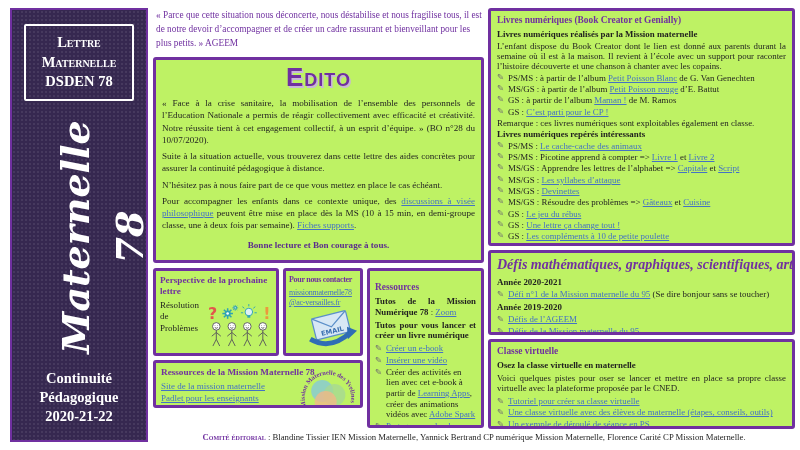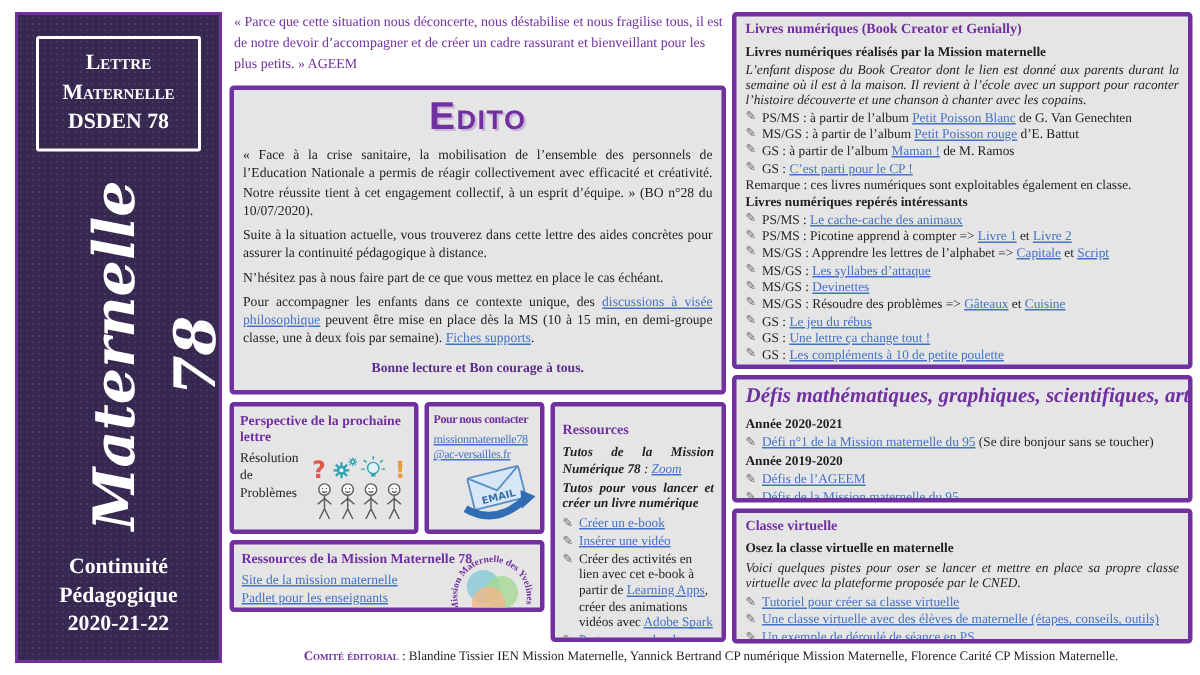--- a/index.html
+++ b/index.html
@@ -14,27 +14,27 @@
   .sb-title{margin:14px 12px 0;border:2px solid #fff;border-radius:2px;padding:7px 2px;
             color:#fff;text-align:center;font-weight:bold;font-size:14.5px;line-height:1.35;
             font-variant:small-caps;white-space:pre-line;}
   .sb-script{position:absolute;left:-66px;top:200px;width:260px;height:54px;line-height:54px;
              text-align:center;color:#fff;font-family:"DejaVu Serif",serif;font-style:italic;
              font-weight:bold;font-size:38px;transform:rotate(-90deg);}
   .sb-footer{position:absolute;bottom:14px;left:0;width:100%;text-align:center;color:#fff;
              font-weight:bold;font-size:14.5px;line-height:1.3;white-space:pre-line;}
 
   
-  .box{position:absolute;box-sizing:border-box;background:#e5e5e5;border:3px solid #7030A0;
+  .box{position:absolute;box-sizing:border-box;background:#bef264;border:3px solid #7030A0;
        border-radius:3px;padding:3px 6px;overflow:hidden;}
   .box-title{color:#7030A0;font-weight:bold;font-size:9.4px;line-height:1.2;margin:1px 0 3px;}
   .lnk{color:#4472C4;text-decoration:underline;cursor:pointer;}
   .bh{font-weight:bold;}
   .txt{font-size:8.9px;line-height:1.18;margin:2px 0;}
-  .just{text-align:justify;font-style:italic;}
+  .just{text-align:justify;}
   .li{position:relative;padding-left:11px;font-size:8.9px;line-height:1.18;margin:1px 0;}
   .li .bullet{position:absolute;left:0;top:0;color:#707070;font-size:8.5px;}
 
   
   .quote{position:absolute;left:156px;top:9px;width:328px;color:#7030A0;font-size:9.3px;
          line-height:1.5;text-align:left;}
   .edito{left:153px;top:57px;width:331px;height:206px;padding:0 6px;}
   .edito-title{margin:2px 0 1px;text-align:center;color:#7030A0;font-variant:small-caps;
                font-family:"Liberation Sans",sans-serif;font-size:26px;letter-spacing:1px;
                text-shadow:1.5px 1.5px 0 #c9b6d9;}

